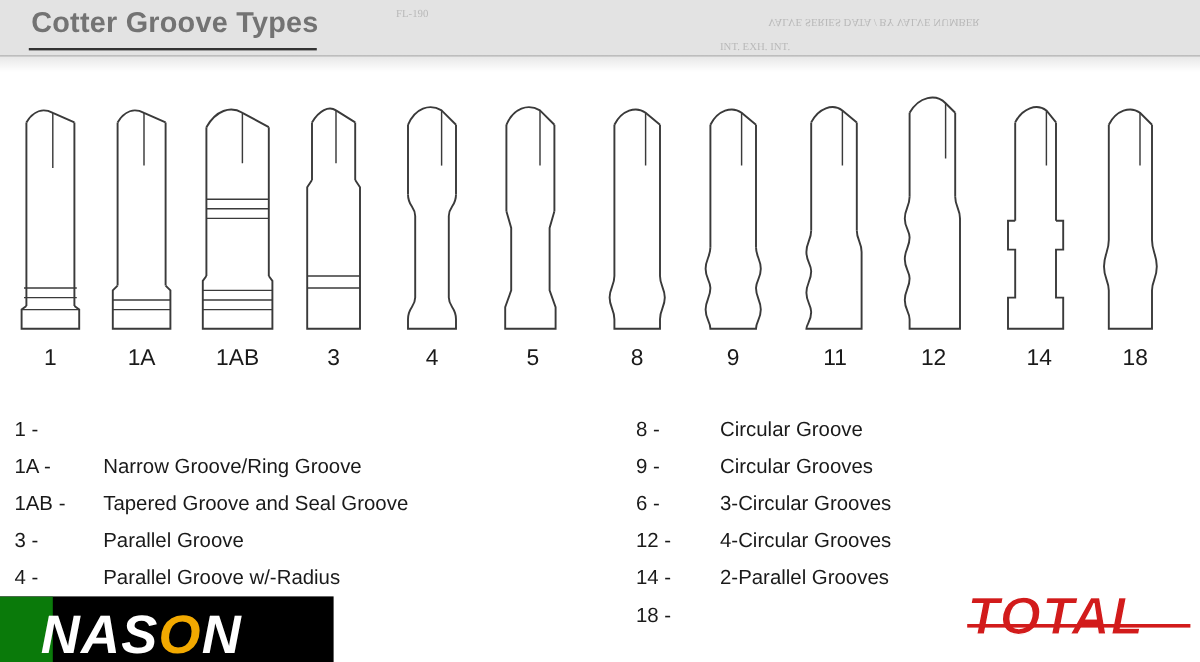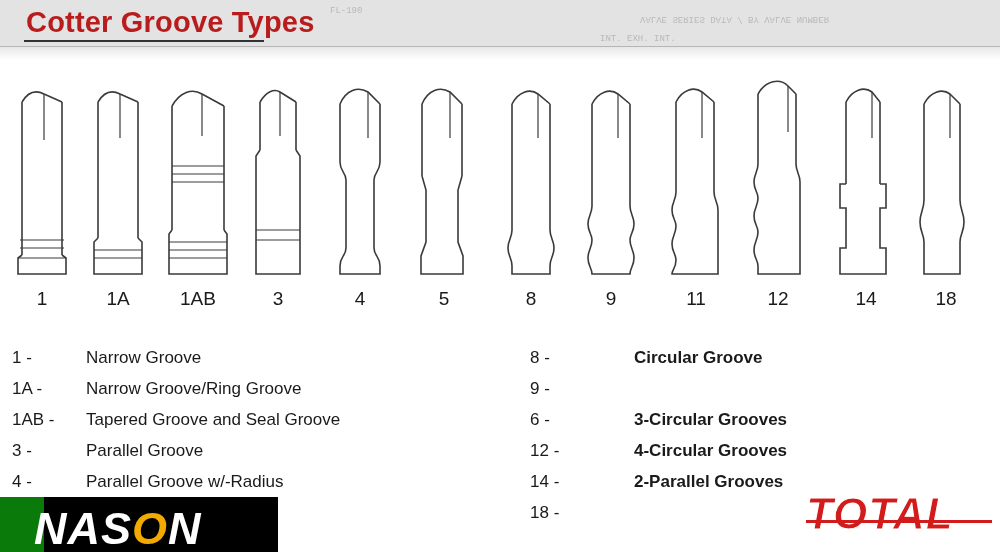--- a/index.html
+++ b/index.html
@@ -21,40 +21,40 @@
     left: 0; top: 0;
     width: 1000px;
     height: 46px;
     background: #e3e3e3;
     border-bottom: 1px solid #c9c9c9;
   }
   .header-band .title {
     position: absolute;
     left: 26px;
     top: 6px;
-    font-size: 29px;
+    font-size: 24px;
     font-weight: bold;
-    color: #b91c1c;
+    color: #737373;
     letter-spacing: 0.2px;
   }
   .header-band .title-underline {
     position: absolute;
     left: 24px;
     top: 40px;
     width: 240px;
     height: 2px;
     background: #333;
   }
   
   .ghost-text {
     position: absolute;
     font-size: 9px;
     color: #b9b9b9;
     white-space: nowrap;
-    font-family: Liberation Mono, monospace;
+    font-family: Liberation Serif, serif;
   }
   .ghost-1 { left: 330px; top: 6px; }
   .ghost-2 { left: 640px; top: 14px; transform: scaleY(-1); }
   .ghost-3 { left: 600px; top: 34px; }
   .scan-shadow {
     position: absolute;
     left: 0; top: 46px;
     width: 1000px;
     height: 14px;
     background: linear-gradient(to bottom, rgba(0,0,0,0.10), rgba(0,0,0,0));
@@ -105,21 +105,21 @@
     font-size: 17px;
     color: #1a1a1a;
     white-space: nowrap;
   }
   .legend-code {
     position: absolute;
     left: 0;
     top: 0;
   }
   .legend-left .legend-desc  { position: absolute; left: 74px; top: 0; }
-  .legend-right .legend-desc { position: absolute; left: 104px; top: 0; font-weight: bold; }
+  .legend-right .legend-desc { position: absolute; left: 70px; top: 0; }
 
   
   .nason-mark {
     position: absolute;
     left: 0;
     top: 497px;
     width: 278px;
     height: 55px;
     background: #000;
     overflow: hidden;
@@ -355,21 +355,20 @@
 <div class="num-label" style="left:661px">11</div>
 <div class="num-label" style="left:743px">12</div>
 <div class="num-label" style="left:831px">14</div>
 <div class="num-label" style="left:911px">18</div>
 
 <div class="legend">
 
   <div class="legend-col legend-left">
     <div class="legend-row">
       <span class="legend-code">1 -</span>
-      <span class="legend-desc">Narrow Groove</span>
     </div>
     <div class="legend-row">
       <span class="legend-code">1A -</span>
       <span class="legend-desc">Narrow Groove/Ring Groove</span>
     </div>
     <div class="legend-row">
       <span class="legend-code">1AB -</span>
       <span class="legend-desc">Tapered Groove and Seal Groove</span>
     </div>
     <div class="legend-row">
@@ -386,20 +385,21 @@
     </div>
   </div>
 
   <div class="legend-col legend-right">
     <div class="legend-row">
       <span class="legend-code">8 -</span>
       <span class="legend-desc">Circular Groove</span>
     </div>
     <div class="legend-row">
       <span class="legend-code">9 -</span>
+      <span class="legend-desc">Circular Grooves</span>
     </div>
     <div class="legend-row">
       <span class="legend-code">6 -</span>
       <span class="legend-desc">3-Circular Grooves</span>
     </div>
     <div class="legend-row">
       <span class="legend-code">12 -</span>
       <span class="legend-desc">4-Circular Grooves</span>
     </div>
     <div class="legend-row">

